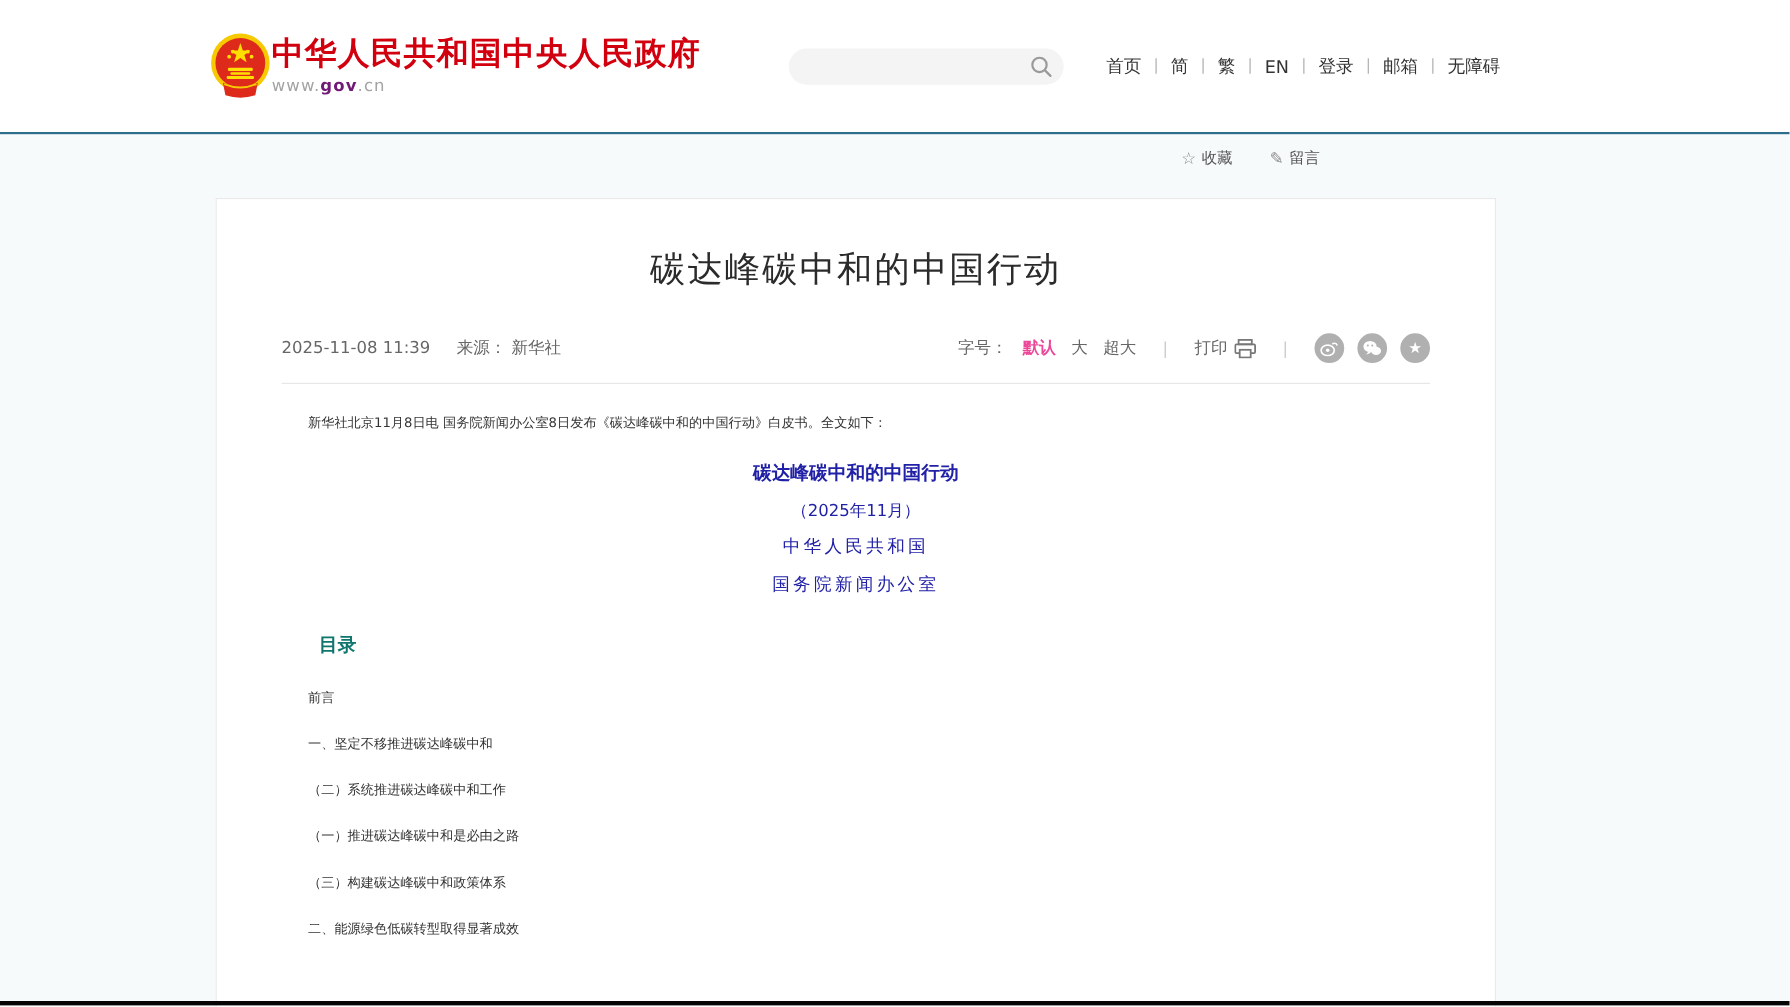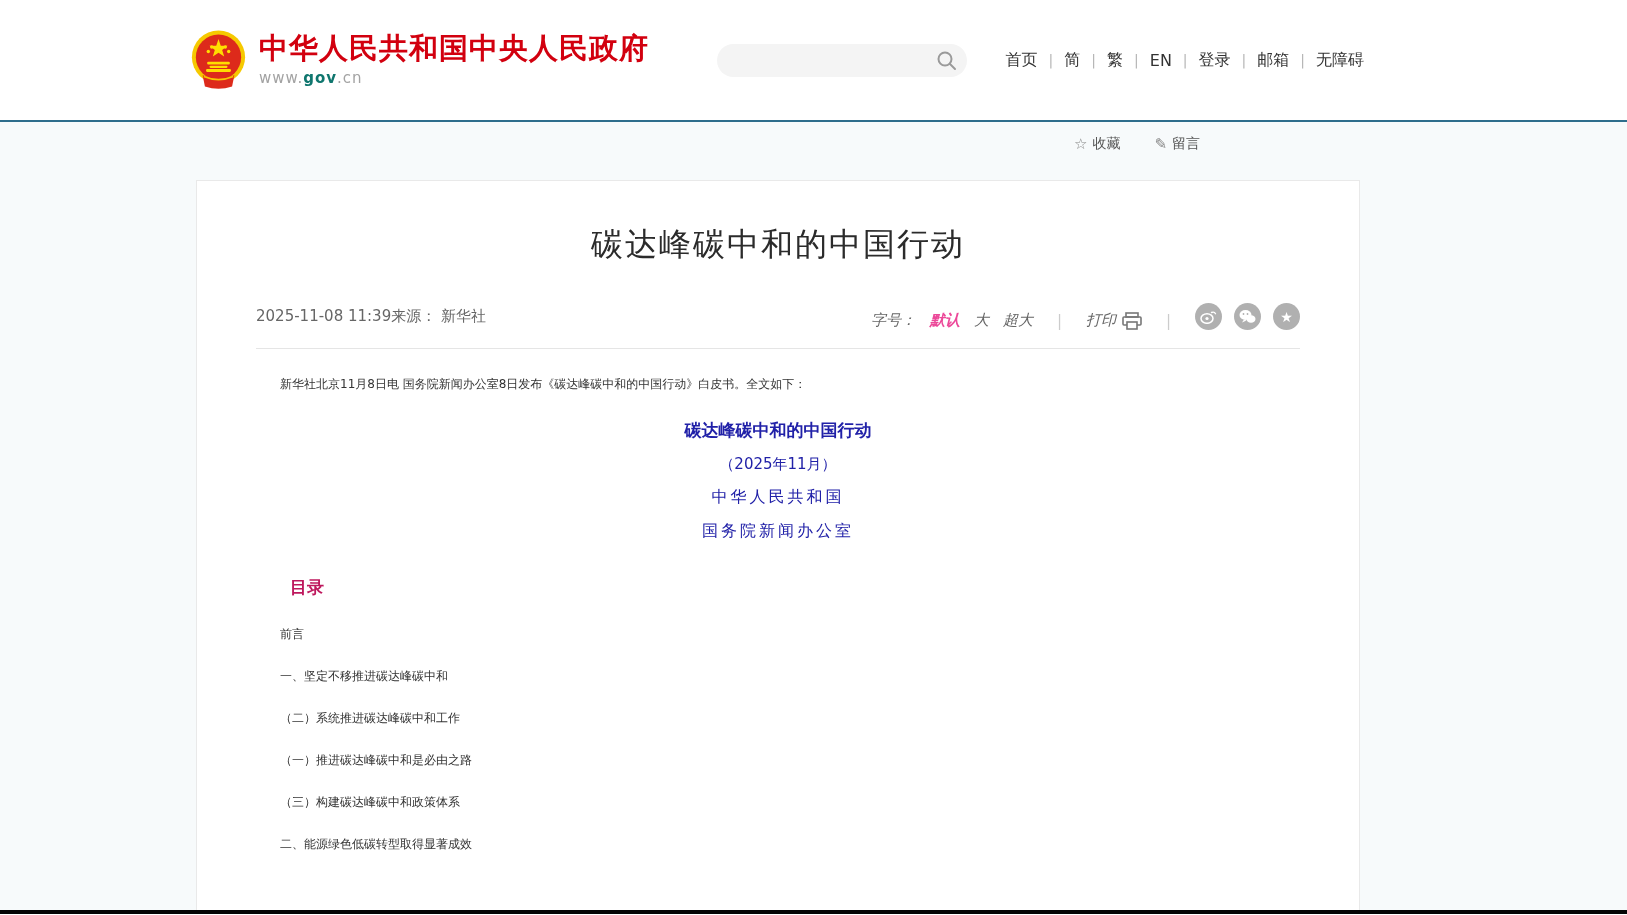--- a/index.html
+++ b/index.html
@@ -2,60 +2,60 @@
 <html><head>
 <meta charset="utf-8">
 <style>
   * { margin:0; padding:0; box-sizing:border-box; }
   body { font-family:"DejaVu Sans","Liberation Sans",sans-serif; }
   .page { position:relative; width:1627px; height:915px; background:#f7fafb; overflow:hidden; }
 
   
   .site-header { height:120px; background:#fff; }
   .header-inner { margin-left:190px; width:1185px; height:100%; display:flex; align-items:center; justify-content:space-between; }
-  .logo-group { display:flex; align-items:center; gap:12px; }
+  .logo-group { display:flex; align-items:center; }
   .emblem { width:57px; height:60px; }
   .site-title { font-size:29px; font-weight:bold; color:#d2000f; letter-spacing:1px; line-height:1.1; }
   .site-url { font-size:15px; color:#a3a3a3; margin-top:5px; letter-spacing:1px; }
-  .site-url .gov { color:#0f766e; font-weight:bold; }
+  .site-url .gov { color:#701a75; font-weight:bold; }
   .header-right { display:flex; align-items:center; gap:28px; }
   .search-box { position:relative; width:250px; height:33px; background:#f4f4f4; border-radius:17px; }
   .search-box input { position:absolute; left:16px; top:0; width:195px; height:33px; border:none; background:transparent; outline:none; font-size:14px; color:#333; }
   .search-icon { position:absolute; right:10px; top:6px; }
   .top-nav { display:flex; align-items:center; font-size:16px; color:#333; }
   .top-nav .nav-item { padding:0 11px; cursor:pointer; white-space:nowrap; }
   .top-nav .nav-divider { color:#b5b5b5; font-size:14px; }
   .teal-line { height:2px; background:#2e6d8c; }
 
   
   .action-row { margin:12px 196px 0 196px; width:1164px; height:20px; display:flex; justify-content:flex-end; gap:34px; padding-right:160px; font-size:14px; color:#555; }
   .action-link { display:flex; align-items:center; gap:5px; cursor:pointer; }
   .action-link .glyph { font-size:15px; color:#888; }
 
   
   .card { margin:26px 0 0 196px; width:1164px; height:780px; background:#fff; border:1px solid #e9e9e9; padding:0 59px; }
   .article-title { margin-top:42px; text-align:center; font-size:32px; font-weight:500; color:#2b2b2b; letter-spacing:2px; }
   .meta-row { margin-top:36px; display:flex; justify-content:space-between; align-items:center; font-size:15px; color:#666; }
-  .meta-left { display:flex; }
-  .meta-right { display:flex; align-items:flex-end; gap:14px;font-style:italic; }
+  .meta-left { display:flex; gap:24px; }
+  .meta-right { display:flex; align-items:center; gap:14px; }
   .fs-default { color:#ec4899; font-weight:bold; cursor:pointer; }
   .fs-opt { cursor:pointer; }
   .meta-divider { color:#ccc; padding:0 10px; }
   .print-group { display:flex; align-items:center; gap:6px; cursor:pointer; }
   .share-icons { display:flex; gap:12px; }
   .share-circle { width:27px; height:27px; border-radius:50%; background:#b0b0b0; color:#fff; display:flex; align-items:center; justify-content:center; font-size:14px; cursor:pointer; }
   .sep-line { margin-top:18px; border:none; border-top:1px solid #e5e5e5; }
 
   .article-body { margin-top:19px; color:#333; }
   .article-body p { font-size:12px; line-height:1.35; margin:27px 0; text-indent:2em; }
   p.doc-line { text-align:center; text-indent:0; margin:12px 0; color:#2121a8; }
   p.doc-title { font-size:17px; font-weight:bold; }
   p.doc-date { font-size:15px; }
   p.doc-author { font-size:16px; font-family:"DejaVu Serif","Liberation Serif",serif; letter-spacing:3px; }
-  p.toc-heading { font-size:17px; font-weight:bold; color:#be185d; margin-top:34px; }
+  p.toc-heading { font-size:17px; font-weight:bold; color:#0f766e; margin-top:34px; }
   p.toc-item { margin:26px 0; }
 
   .bottom-bar { position:absolute; left:0; bottom:1px; width:100%; height:4px; background:#050505; z-index:5; }
   .below-bar { position:absolute; left:0; bottom:0; width:100%; height:1px; background:#fff; }
 </style>
 </head>
 <body>
 
 <div class="page">
 

